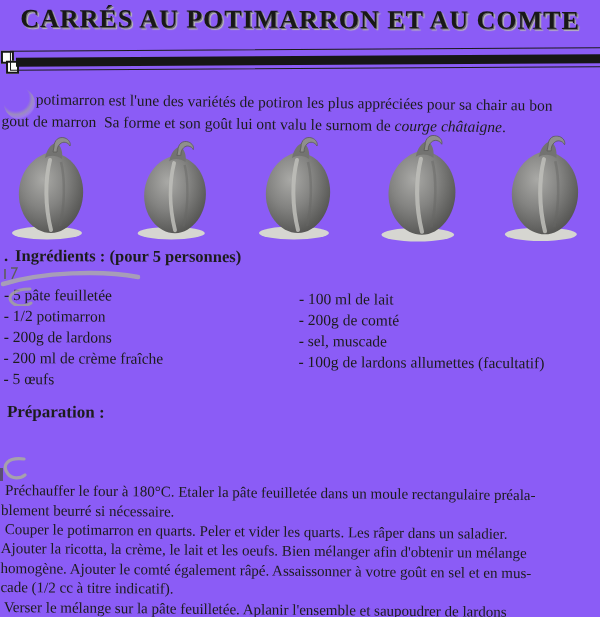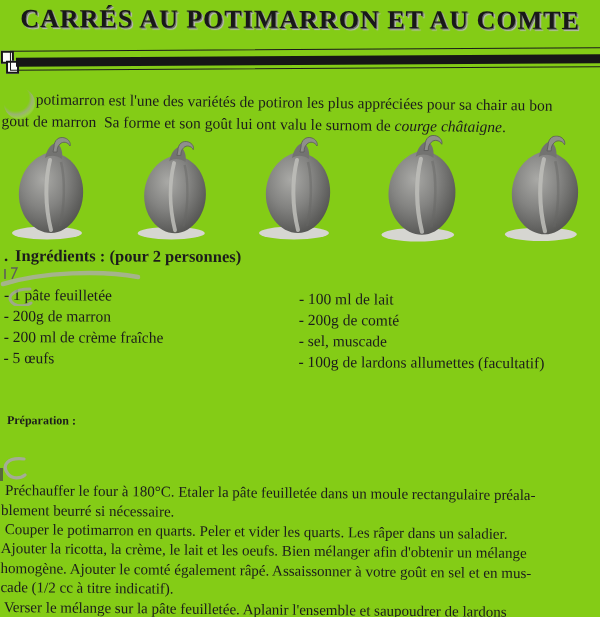--- a/index.html
+++ b/index.html
@@ -1,17 +1,17 @@
 <!DOCTYPE html>
 <html><head>
 <meta charset="utf-8">
 <style>
   html,body{margin:0;padding:0;}
   body{width:600px;height:617px;background:#e9e9e7;font-family:"Liberation Serif", serif;}
-  .page{position:relative;width:600px;height:617px;background:#84cc16;overflow:hidden;color:#1c1c1c;}
+  .page{position:relative;width:600px;height:617px;background:#8b5cf6;overflow:hidden;color:#1c1c1c;}
 
   
   .title{position:absolute;top:5px;left:0;width:600px;margin:0;text-align:center;
     font-family:"Liberation Serif", serif;font-weight:bold;font-size:26px;letter-spacing:1px;
     color:#181818;text-shadow:1px 1px 0 #6e6e6e,2px 2px 1px #b9b9b9;transform:rotate(0.2deg);}
 
   
   .divider{position:absolute;top:46px;left:0;width:600px;height:34px;}
   .divider-skew{position:absolute;left:0;top:0;width:600px;height:34px;transform:rotate(-0.35deg);transform-origin:center;}
   .divider-box{position:absolute;left:10px;top:3px;width:592px;height:20px;border:1.5px solid #1b1b1b;box-sizing:border-box;}
@@ -41,21 +41,21 @@
   
   .ing-heading{position:absolute;top:246px;left:4px;font-size:16.5px;font-weight:bold;transform:rotate(0.25deg);transform-origin:left top;}
   .ing-heading .bullet{display:inline-block;margin-right:7px;font-weight:bold;}
   .scribble{position:absolute;left:0;top:264px;width:150px;height:42px;z-index:3;pointer-events:none;}
   .ing-col{position:absolute;font-size:15.5px;line-height:21px;transform:rotate(0.3deg);transform-origin:left top;}
   .ing-col.left{top:284px;left:4px;}
   .ing-col.right{top:288px;left:299px;}
   .ing-line{white-space:pre;}
 
   
-  .prep-heading{position:absolute;top:402px;left:7px;font-size:12px;font-weight:bold;transform:rotate(0.4deg);transform-origin:left top;margin-top:11px;}
+  .prep-heading{position:absolute;top:402px;left:7px;font-size:17px;font-weight:bold;transform:rotate(0.4deg);transform-origin:left top;}
   .prep-lines{position:absolute;top:423px;left:2px;width:597px;font-size:15px;line-height:19.4px;
     transform:rotate(0.55deg);transform-origin:left top;white-space:pre;}
 
   
   .couper-artifact{position:absolute;left:0;top:456px;width:28px;height:26px;z-index:3;pointer-events:none;}
   .edge-tick{position:absolute;left:0;top:468px;width:3px;height:13px;background:#4a4a48;opacity:0.75;z-index:3;}
 </style>
 </head>
 <body>
 
@@ -167,34 +167,35 @@
       <path d="M42,15 C57,17 71,29 73,51 C75,75 59,96 41,96 C23,96 7,77 9,53 C11,31 27,17 42,15 Z" fill="url(#pbody)"></path>
       <path d="M35,21 C37,12 41,7 46,6 C51,8 53,15 52,22 C46,18 40,18 35,21 Z" fill="#737371"></path>
       <path d="M44,10 C44,3 49,-1 55,1 C59,2.5 61,6 60,9 C58,5 53,4 50,7 C48,9 47,11 47,15 L43,15 Z" fill="#8f8f8c" stroke="#5a5a58" stroke-width="0.8"></path>
       <path d="M40,23 C35,43 35,69 41,93" stroke="#bebeba" stroke-width="4" fill="none" stroke-linecap="round" opacity="0.85"></path>
       <path d="M51,25 C55,41 55,67 50,89" stroke="#666664" stroke-width="2.5" fill="none" opacity="0.45"></path>
     </svg>
   </div>
 </div>
 
   <div class="ing-heading">
-    <span class="bullet">.</span><span>Ingrédients : (pour 2 personnes)</span>
+    <span class="bullet">.</span><span>Ingrédients : (pour 5 personnes)</span>
   </div>
 
   <svg class="scribble" viewBox="0 0 150 42">
     <path d="M5,5 L5,15" stroke="#5d5d5b" stroke-width="1.6" fill="none"></path>
     <path d="M11,4 L17,4 L12,15" stroke="#5d5d5b" stroke-width="1.4" fill="none"></path>
     <path d="M3,20 C42,8 102,6 138,13" stroke="#aeaea9" stroke-width="4.5" fill="none" stroke-linecap="round" opacity="0.8"></path>
     <path d="M30,25 C14,25 4,33 14,40 C19,43 27,42 31,39" stroke="#a2a29d" stroke-width="3" fill="none" stroke-linecap="round" opacity="0.85"></path>
   </svg>
 
   <div class="ing-col left">
 
-  <div class="ing-line">- 1 pâte feuilletée</div>
-      <div class="ing-line">- 200g de marron</div>
+  <div class="ing-line">- 5 pâte feuilletée</div>
+      <div class="ing-line">- 1/2 potimarron</div>
+      <div class="ing-line">- 200g de lardons</div>
       <div class="ing-line">- 200 ml de crème fraîche</div>
       <div class="ing-line">- 5 œufs</div>
     </div>
 
   <div class="ing-col right">
 
   <div class="ing-line">- 100 ml de lait</div>
       <div class="ing-line">- 200g de comté</div>
       <div class="ing-line">- sel, muscade</div>
       <div class="ing-line">- 100g de lardons allumettes (facultatif)</div>

